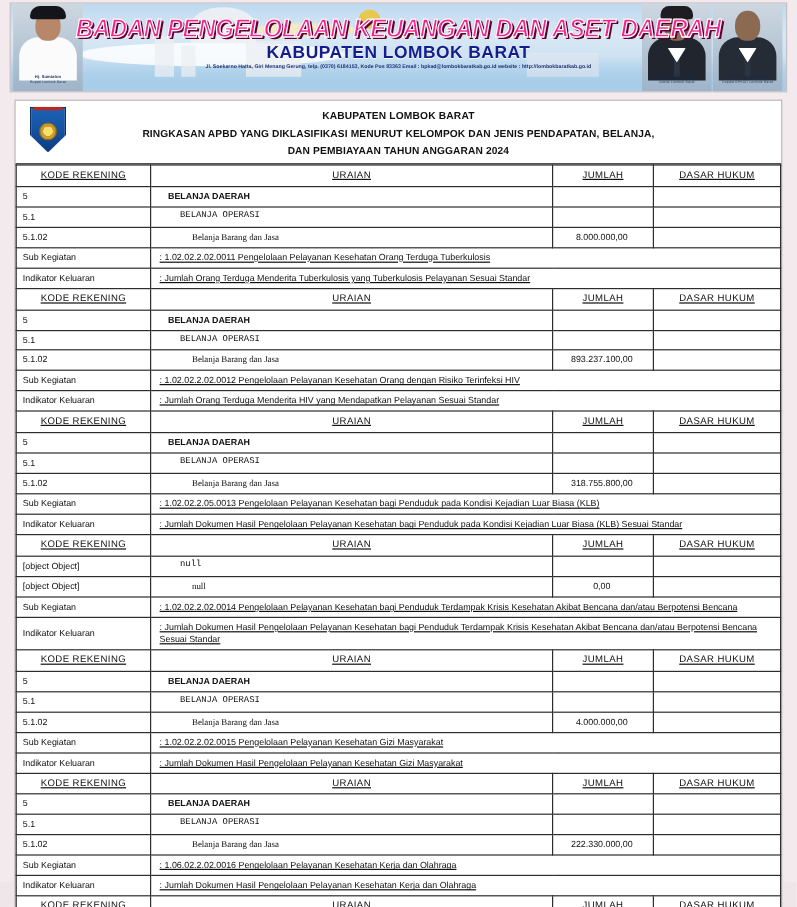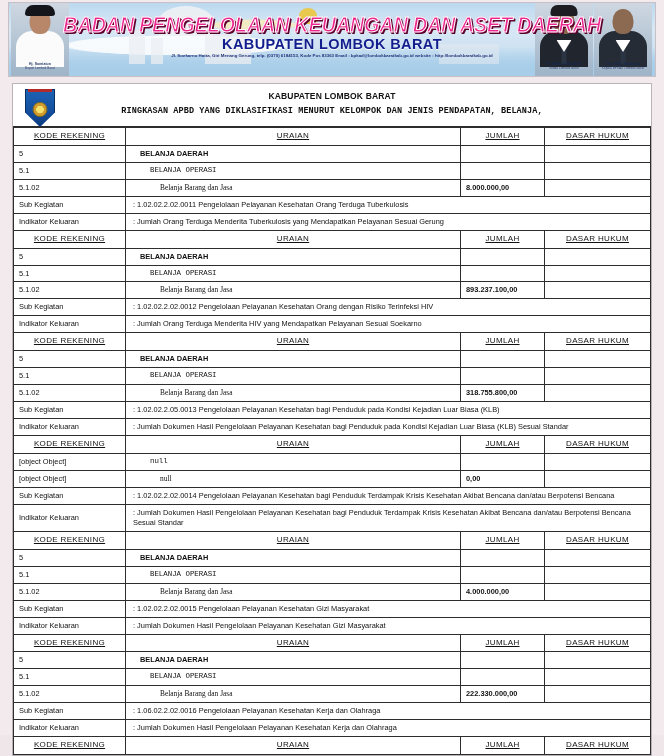--- a/index.html
+++ b/index.html
@@ -127,21 +127,21 @@
     width:15px;height:15px;border-radius:50%;
     background:radial-gradient(circle,#f5e06a 0 42%,#cf9b2c 43% 70%,#e9d15c 71% 100%);
     border:1px solid #8a6a18;box-sizing:border-box;
   }
   .crest .ribbon{
     position:absolute;left:50%;top:-4px;transform:translateX(-50%);
     width:24px;height:6px;background:#b32a2a;
     font-size:2.6px;color:#fff;text-align:center;line-height:6px;font-weight:bold;
   }
   .doc-title{font-size:8.5px;font-weight:bold;color:#111;letter-spacing:.15px;margin:0 0 5px 0;}
-  .doc-line{font-size:8.5px;font-weight:bold;color:#111;letter-spacing:.1px;margin:0 0 4px 0;font-family:Liberation Mono, monospace;}
+  .doc-line{font-size:8.5px;font-weight:bold;color:#111;letter-spacing:.1px;margin:0 0 4px 0;}
   .doc-line.last{margin-bottom:0;}
   
   table.t{
     width:100%;
     border-collapse:collapse;
     table-layout:fixed;
     font-size:7.4px;
     color:#111;
   }
   table.t td{
@@ -159,22 +159,22 @@
     text-align:center;
     font-size:8px;
     letter-spacing:.35px;
     font-weight:normal;
     padding:3px 2px;
     text-decoration:underline;
   }
   .ind1{padding-left:14px !important;font-weight:bold;}
   .ind2{padding-left:24px !important;font-family:Liberation Mono, monospace;}
   .ind3{padding-left:34px !important;font-family:Liberation Serif, serif;}
-  .num{text-align:left;padding-right:7px !important;font-weight:bold;}
-  .wide{padding-left:7px !important;}
+  .num{text-align:center;padding-right:7px !important;}
+  .wide{padding-left:7px !important;text-decoration:underline;}
 </style>
 </head>
 <body>
 
 <div class="page">
 
   <div class="banner">
     <div class="skyline"></div>
 
     <div class="bldg" style="left:120px;width:16px;height:34px;"></div>
@@ -227,20 +227,21 @@
 
     <div class="doc-head">
       <div class="crest">
         <div class="shield">
           <div class="ribbon">LOMBOK BARAT</div>
           <div class="star"></div>
         </div>
       </div>
       <div class="doc-title">KABUPATEN LOMBOK BARAT</div>
       <div class="doc-line">RINGKASAN APBD YANG DIKLASIFIKASI MENURUT KELOMPOK DAN JENIS PENDAPATAN, BELANJA,</div>
+      <div class="doc-line last">DAN PEMBIAYAAN TAHUN ANGGARAN 2024</div>
     </div>
 
     <table class="t">
       <colgroup>
           <col class="c1">
           <col class="c2">
           <col class="c3">
           <col class="c4">
         </colgroup>
       <tbody id="tbody">
@@ -267,21 +268,21 @@
             <td class="ind3">Belanja Barang dan Jasa</td>
             <td class="num">8.000.000,00</td>
             <td></td>
           </tr>
           <tr>
             <td>Sub Kegiatan</td>
             <td colspan="3" class="wide">: 1.02.02.2.02.0011 Pengelolaan Pelayanan Kesehatan Orang Terduga Tuberkulosis</td>
           </tr>
           <tr>
             <td>Indikator Keluaran</td>
-            <td colspan="3" class="wide">: Jumlah Orang Terduga Menderita Tuberkulosis yang Mendapatkan Pelayanan Sesuai Gerung</td>
+            <td colspan="3" class="wide">: Jumlah Orang Terduga Menderita Tuberkulosis yang Tuberkulosis Pelayanan Sesuai Standar</td>
           </tr>
           <tr class="hdr">
             <td>KODE REKENING</td>
             <td>URAIAN</td>
             <td>JUMLAH</td>
             <td>DASAR HUKUM</td>
           </tr>
           <tr>
             <td>5</td>
             <td class="ind1">BELANJA DAERAH</td>
@@ -299,21 +300,21 @@
             <td class="ind3">Belanja Barang dan Jasa</td>
             <td class="num">893.237.100,00</td>
             <td></td>
           </tr>
           <tr>
             <td>Sub Kegiatan</td>
             <td colspan="3" class="wide">: 1.02.02.2.02.0012 Pengelolaan Pelayanan Kesehatan Orang dengan Risiko Terinfeksi HIV</td>
           </tr>
           <tr>
             <td>Indikator Keluaran</td>
-            <td colspan="3" class="wide">: Jumlah Orang Terduga Menderita HIV yang Mendapatkan Pelayanan Sesuai Soekarno</td>
+            <td colspan="3" class="wide">: Jumlah Orang Terduga Menderita HIV yang Mendapatkan Pelayanan Sesuai Standar</td>
           </tr>
           <tr class="hdr">
             <td>KODE REKENING</td>
             <td>URAIAN</td>
             <td>JUMLAH</td>
             <td>DASAR HUKUM</td>
           </tr>
           <tr>
             <td>5</td>
             <td class="ind1">BELANJA DAERAH</td>

